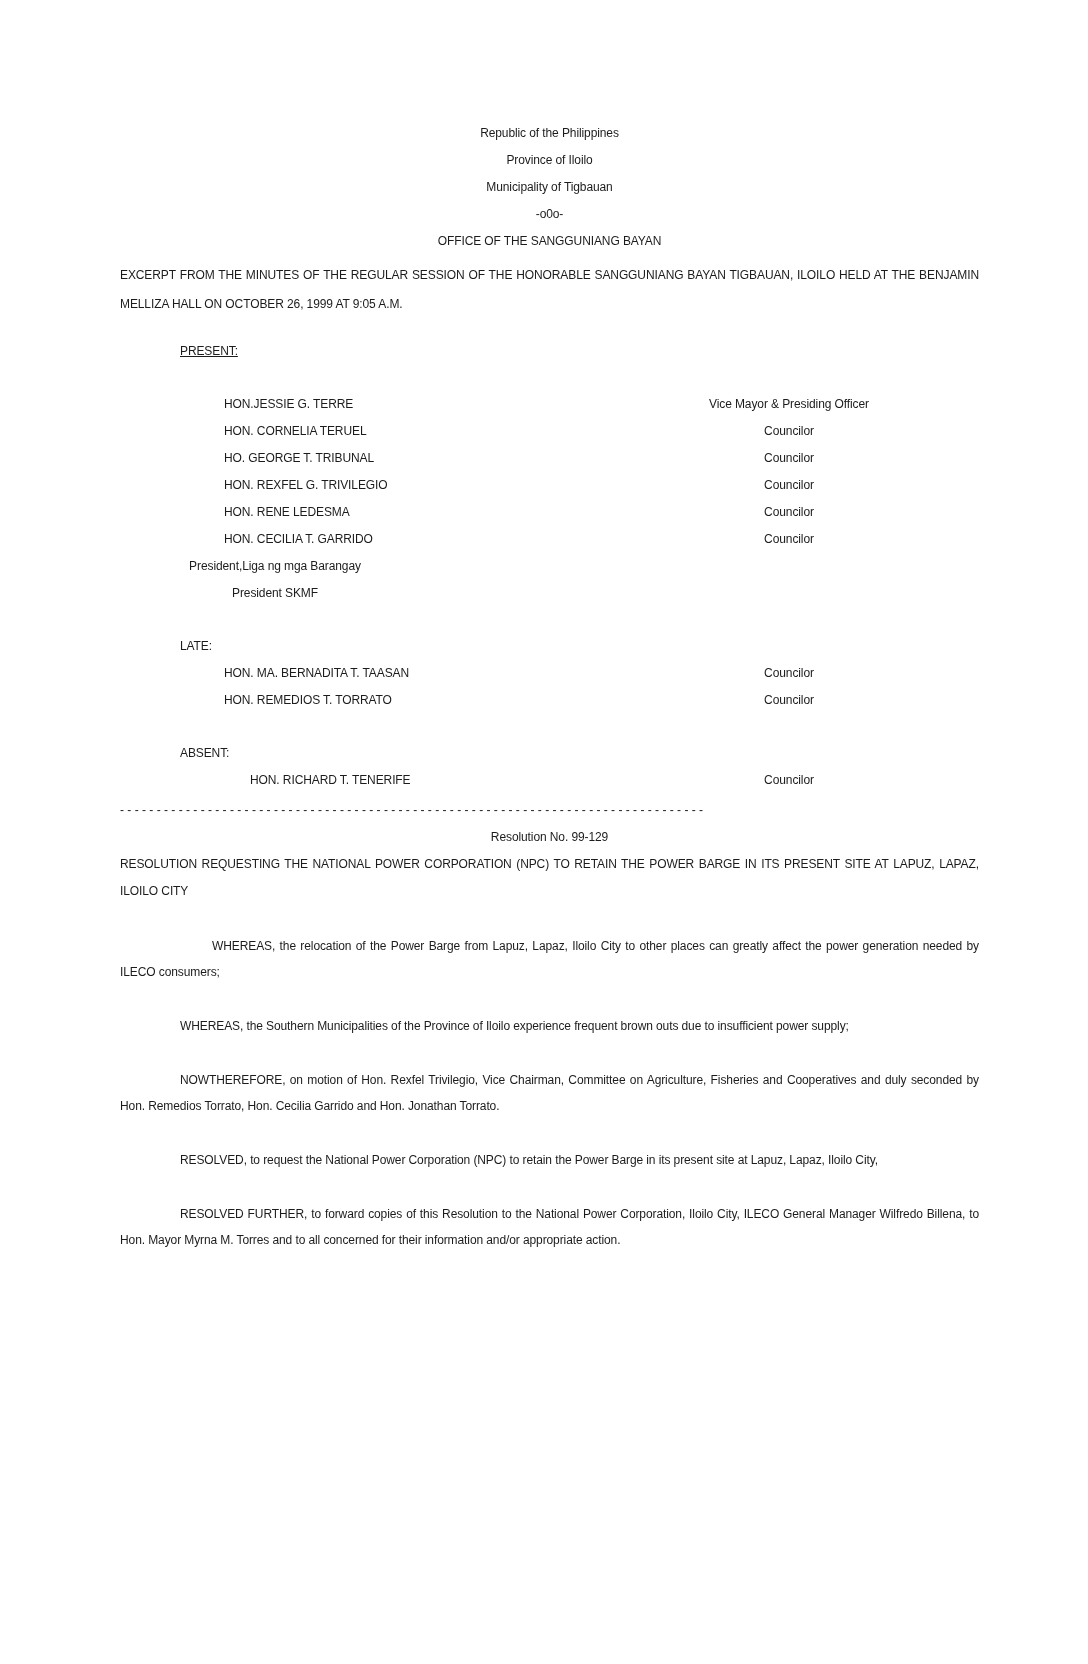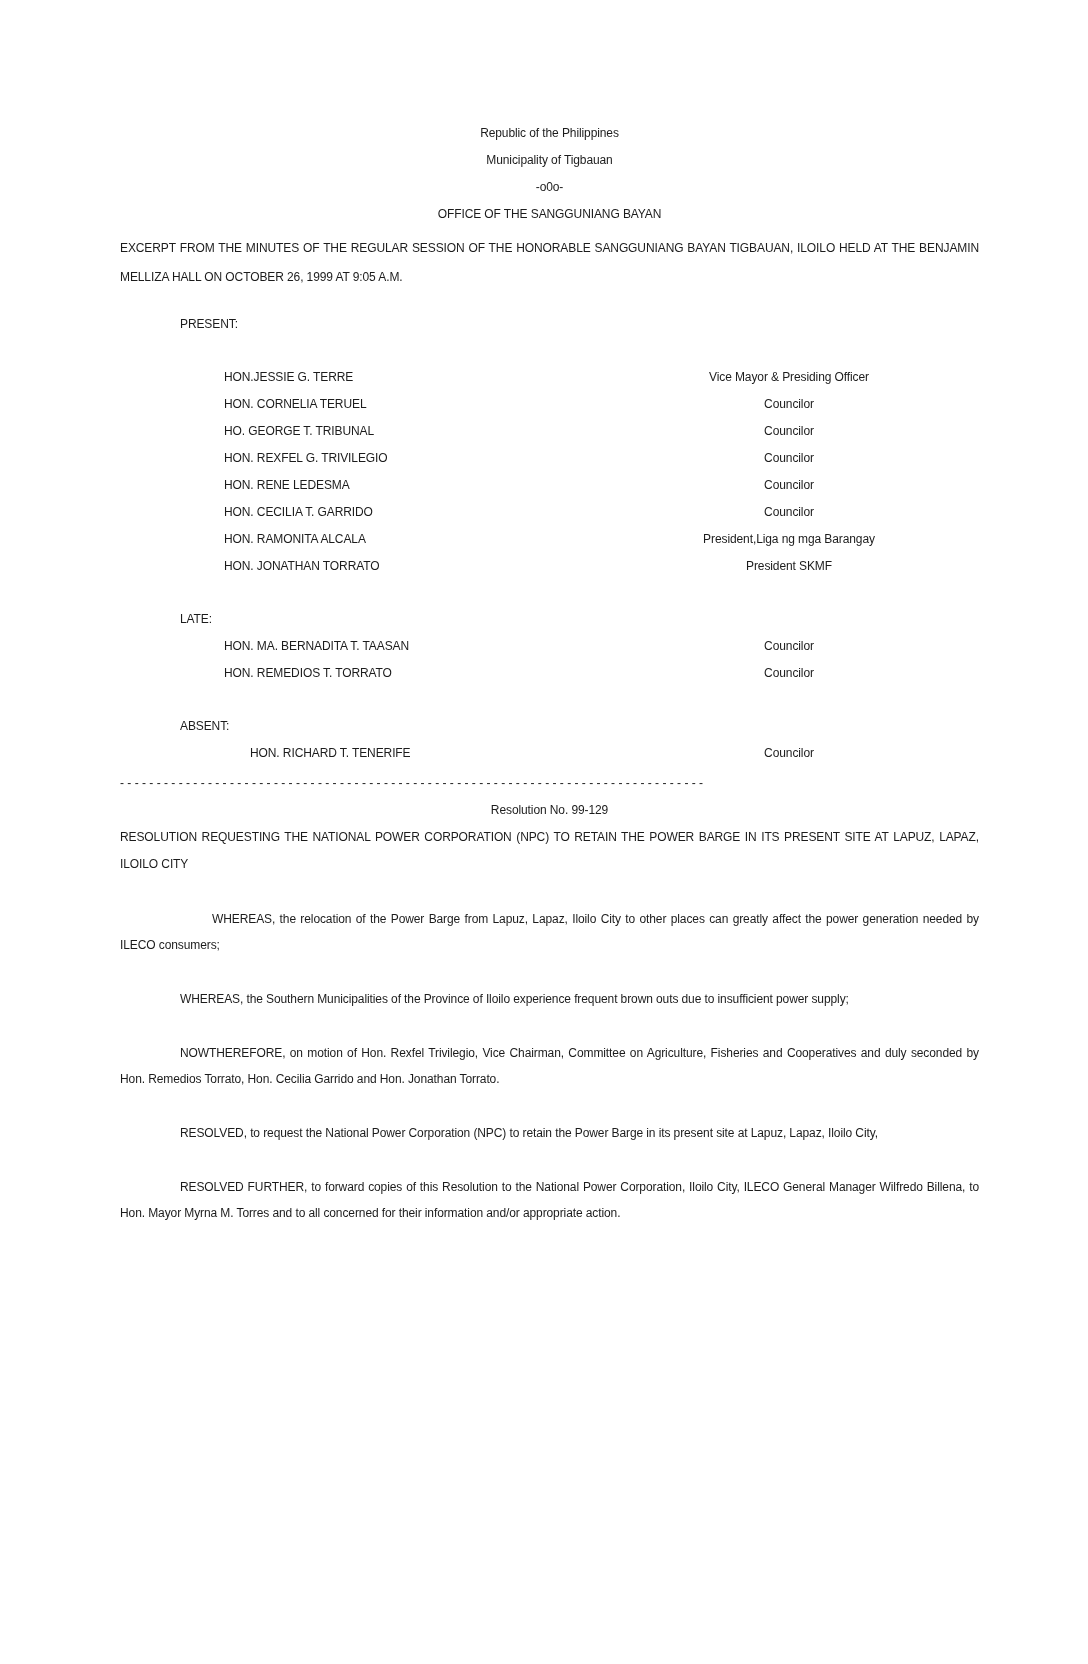--- a/index.html
+++ b/index.html
@@ -24,21 +24,21 @@
     line-height:26px;
     margin:28px 0 0 0;
   }
   .excerpt{
     text-align:justify;
     text-justify:inter-word;
     line-height:29px;
     margin-top:6px;
   }
   .section-label{margin-top:26px;margin-left:60px;line-height:27px;}
-  .section-label.first{margin-top:19px;}
+  .section-label.first{margin-top:19px;text-decoration:underline;}
   .att-group{margin-top:0;}
   .att-group.first{margin-top:26px;}
   .att-row{display:flex;line-height:27px;}
   .att-name{margin-left:104px;flex:1;white-space:nowrap;}
   .att-row.absent-row .att-name{margin-left:130px;}
   .att-pos{width:310px;margin-right:35px;text-align:center;white-space:nowrap;}
   .divider{
     margin-top:3px;
     line-height:27px;
     white-space:nowrap;
@@ -54,20 +54,21 @@
   .indent{text-indent:60px;}
   .indent-lg{text-indent:92px;}
 </style>
 </head>
 <body>
 
 <div class="page">
 
   <div class="doc-header">
     <div>Republic of the Philippines</div>
+    <div>Province of Iloilo</div>
     <div>Municipality of Tigbauan</div>
     <div>-o0o-</div>
     <div>OFFICE OF THE SANGGUNIANG BAYAN</div>
   </div>
 
   <div class="excerpt">EXCERPT FROM THE MINUTES OF THE REGULAR SESSION OF THE HONORABLE SANGGUNIANG BAYAN TIGBAUAN, ILOILO HELD AT THE BENJAMIN MELLIZA HALL ON OCTOBER 26, 1999 AT 9:05 A.M.</div>
 
   <div class="section-label first">PRESENT:</div>
 
   <div class="att-group first">
@@ -89,25 +90,23 @@
     </div>
     <div class="att-row">
       <div class="att-name">HON. RENE LEDESMA</div>
       <div class="att-pos">Councilor</div>
     </div>
     <div class="att-row">
       <div class="att-name">HON. CECILIA T. GARRIDO</div>
       <div class="att-pos">Councilor</div>
     </div>
     <div class="att-row">
-      <div class="att-name">HON. RAMONITA ALCALA</div>
       <div class="att-pos">President,Liga ng mga Barangay</div>
     </div>
     <div class="att-row">
-      <div class="att-name">HON. JONATHAN TORRATO</div>
       <div class="att-pos">President SKMF</div>
     </div>
   </div>
 
   <div class="section-label">LATE:</div>
 
   <div class="att-group">
     <div class="att-row">
       <div class="att-name">HON. MA. BERNADITA T. TAASAN</div>
       <div class="att-pos">Councilor</div>

